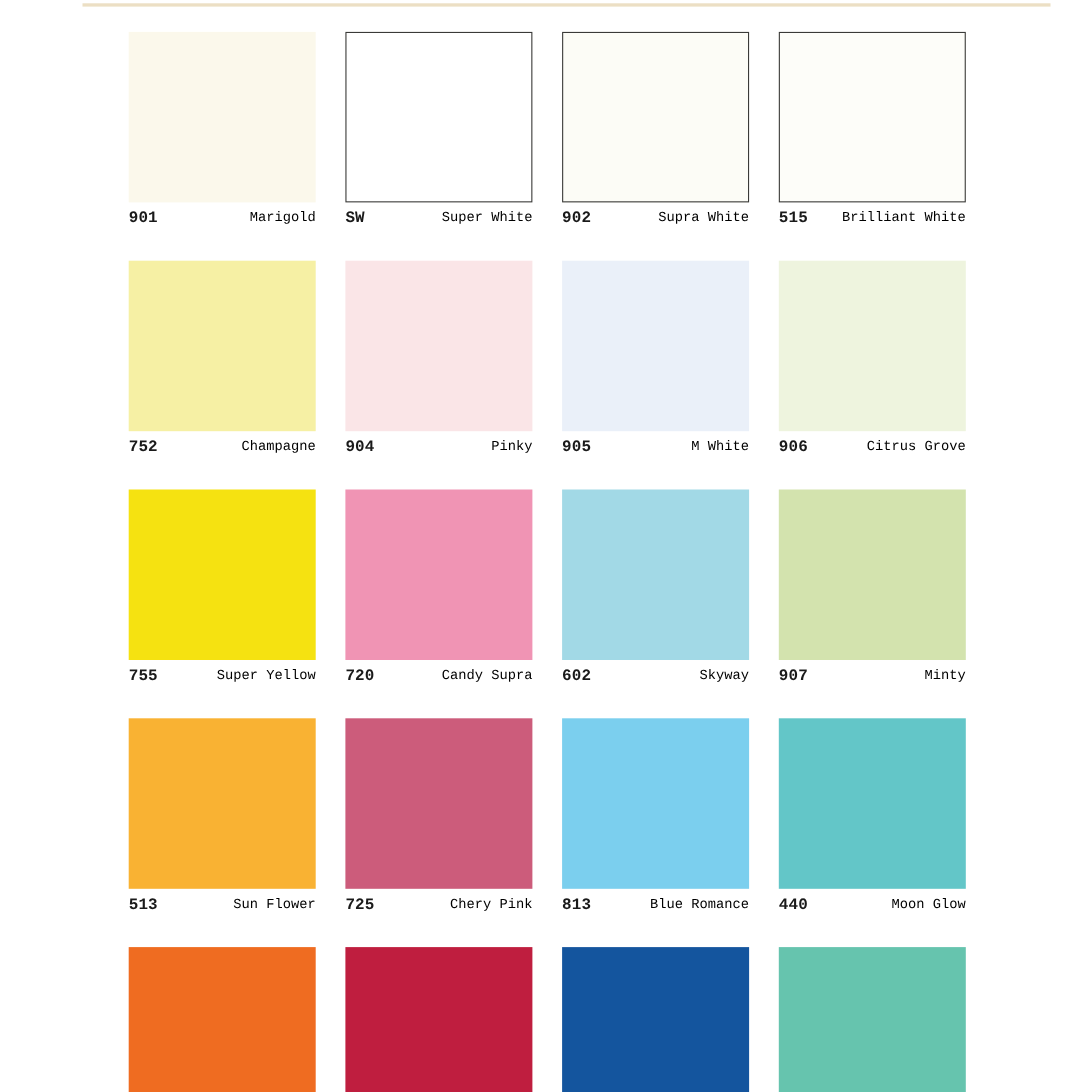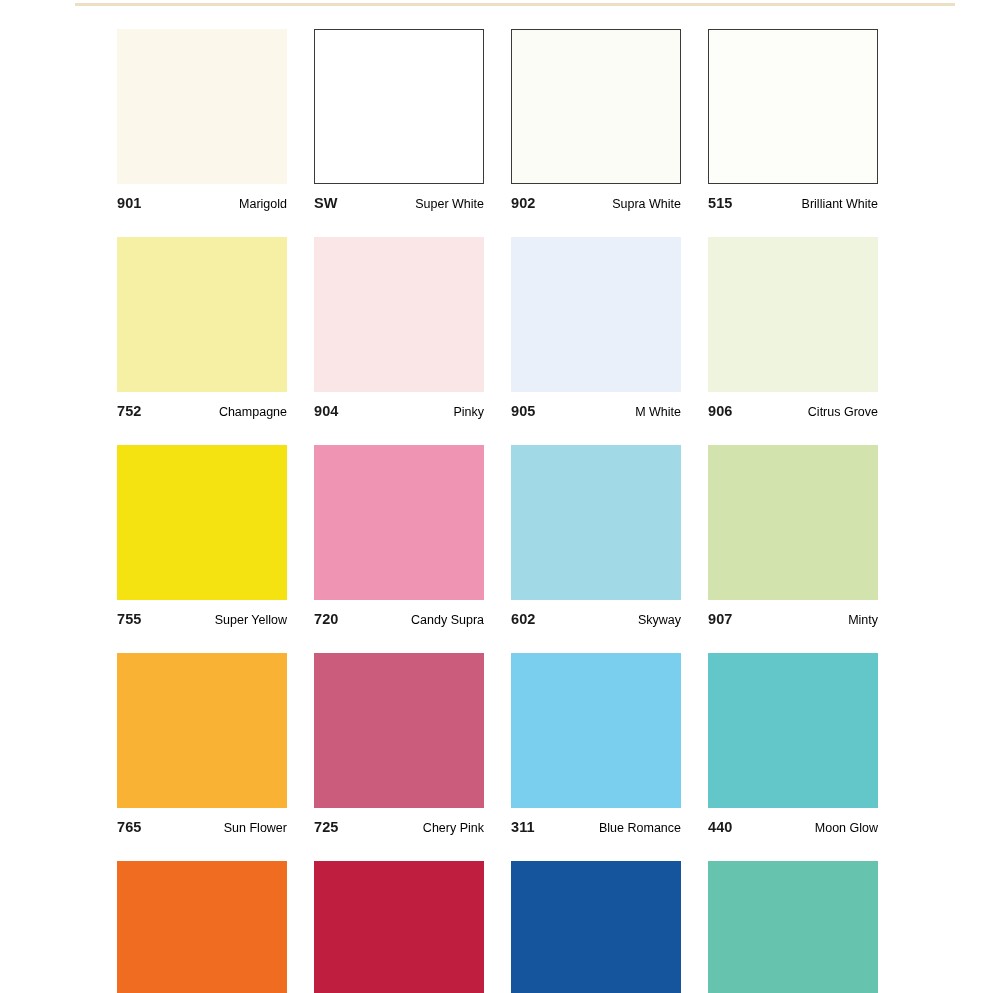--- a/index.html
+++ b/index.html
@@ -49,23 +49,24 @@
     box-sizing: border-box;
     display: block;
   }
   .chip.bordered {
     border: 1.4px solid #3a3a38;
   }
 
   .caption {
     display: flex;
     justify-content: space-between;
-    align-items: flex-end;
+    align-items: flex-start;
     margin-top: 7px;
     height: 20px;
+    font-family: Liberation Mono, monospace;
   }
 
   .code {
     font-size: 14.5px;
     font-weight: bold;
     color: #1a1a1a;
     letter-spacing: 0.1px;
     white-space: nowrap;
   }
 
@@ -164,35 +165,35 @@
       <div class="cell">
         <div class="chip" style="background-color: rgb(211, 227, 174);"></div>
         <div class="caption">
           <span class="code">907</span>
           <span class="cname">Minty</span>
         </div>
       </div>
       <div class="cell">
         <div class="chip" style="background-color: rgb(249, 178, 51);"></div>
         <div class="caption">
-          <span class="code">765</span>
+          <span class="code">513</span>
           <span class="cname">Sun Flower</span>
         </div>
       </div>
       <div class="cell">
         <div class="chip" style="background-color: rgb(204, 92, 123);"></div>
         <div class="caption">
           <span class="code">725</span>
           <span class="cname">Chery Pink</span>
         </div>
       </div>
       <div class="cell">
         <div class="chip" style="background-color: rgb(123, 207, 238);"></div>
         <div class="caption">
-          <span class="code">311</span>
+          <span class="code">813</span>
           <span class="cname">Blue Romance</span>
         </div>
       </div>
       <div class="cell">
         <div class="chip" style="background-color: rgb(99, 198, 200);"></div>
         <div class="caption">
           <span class="code">440</span>
           <span class="cname">Moon Glow</span>
         </div>
       </div>

